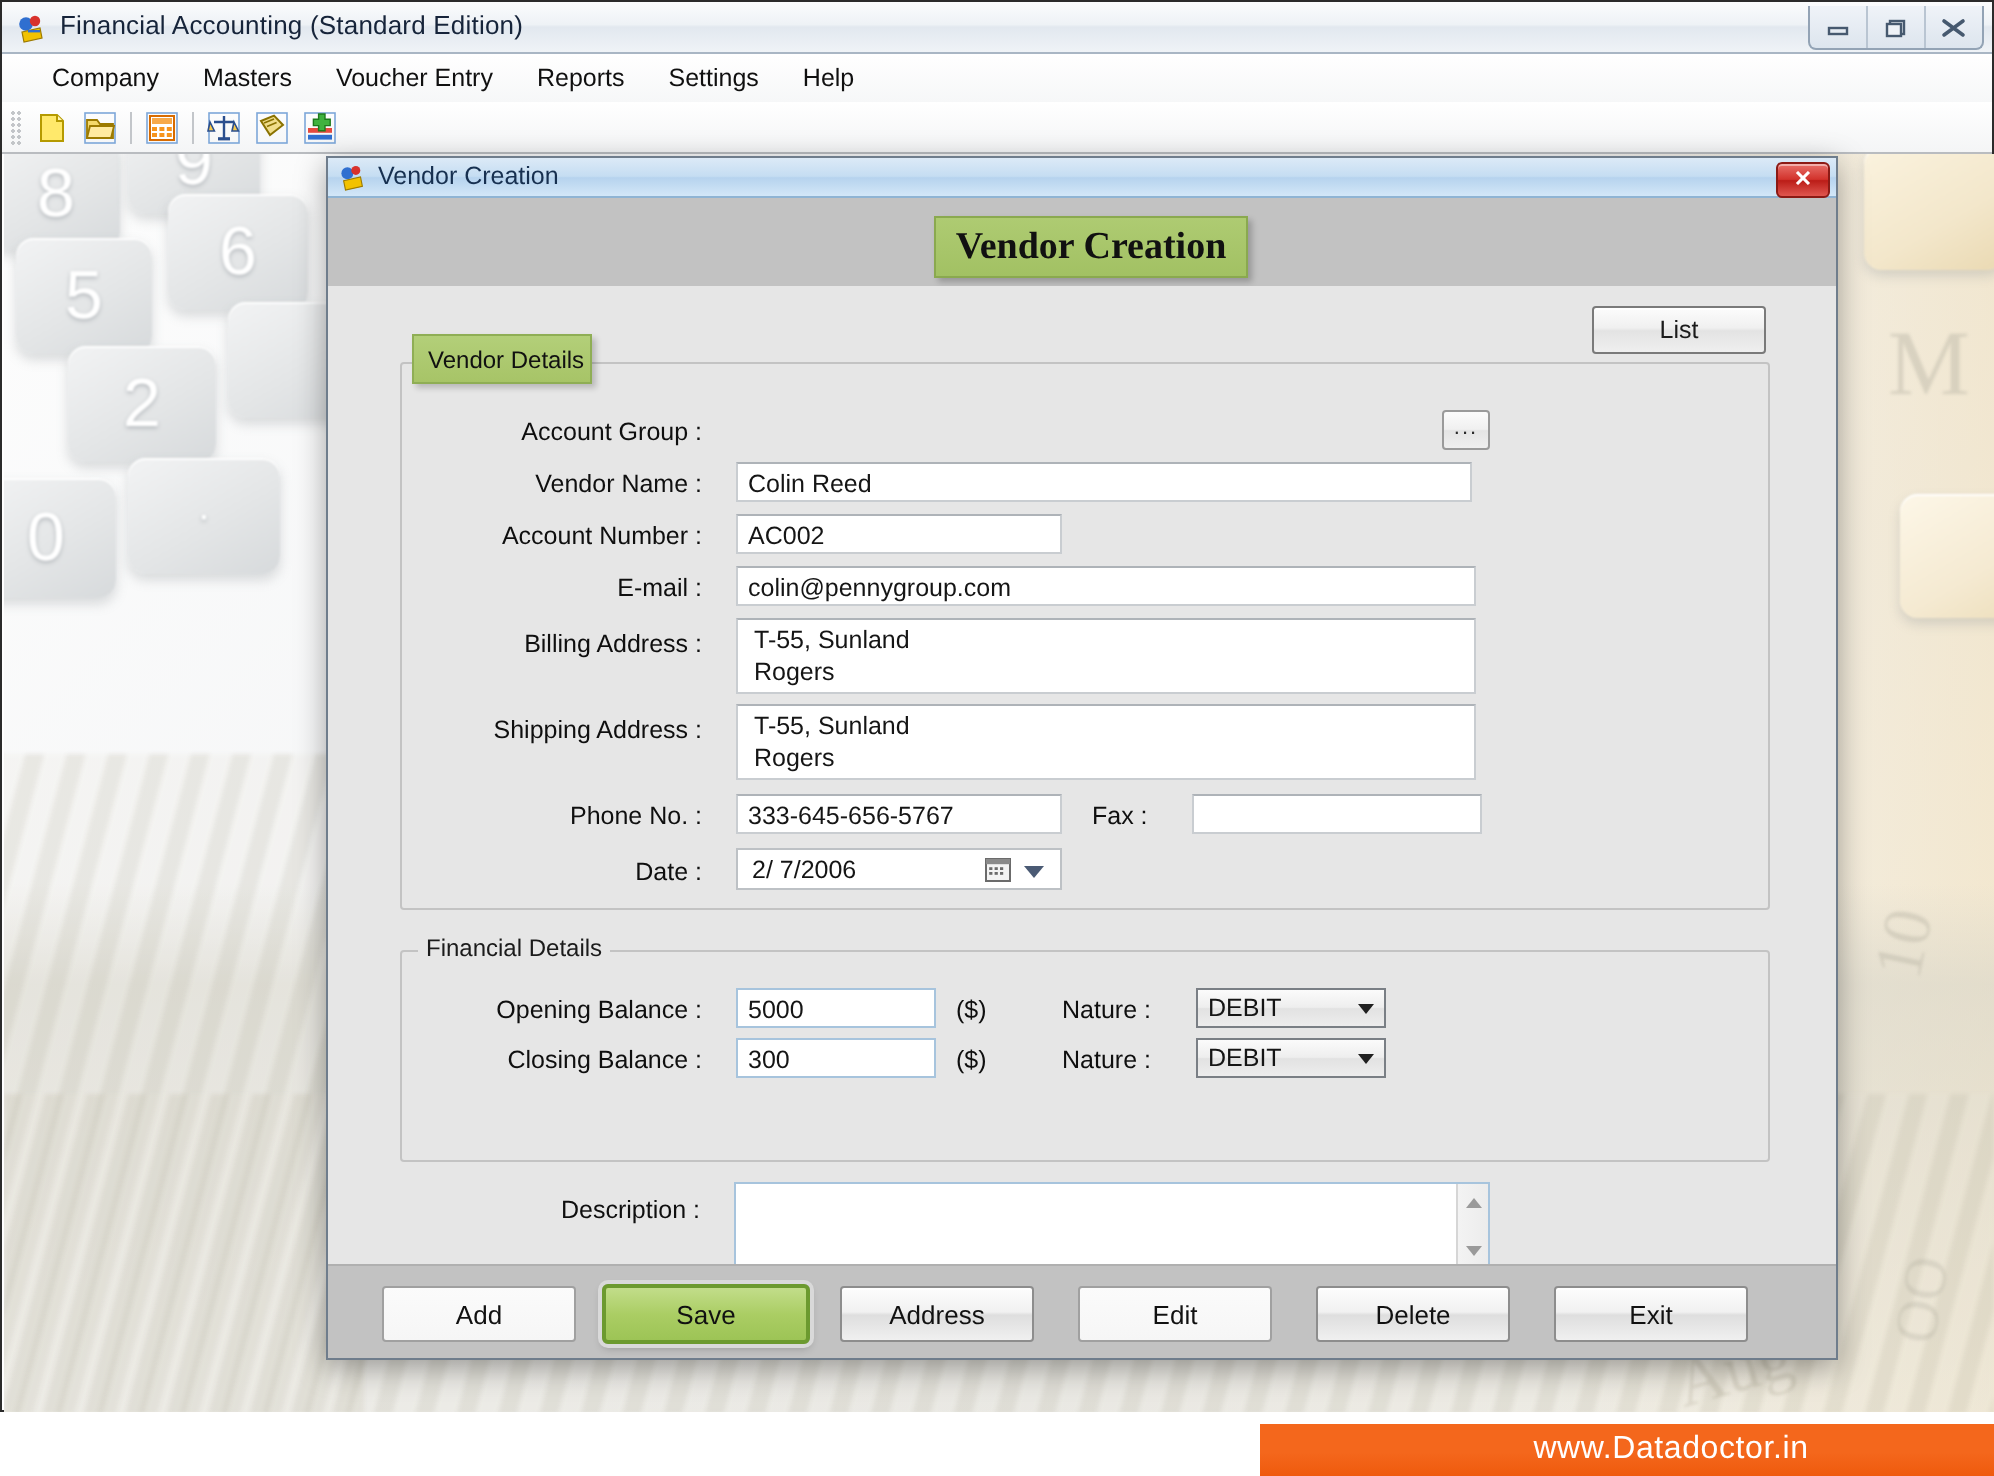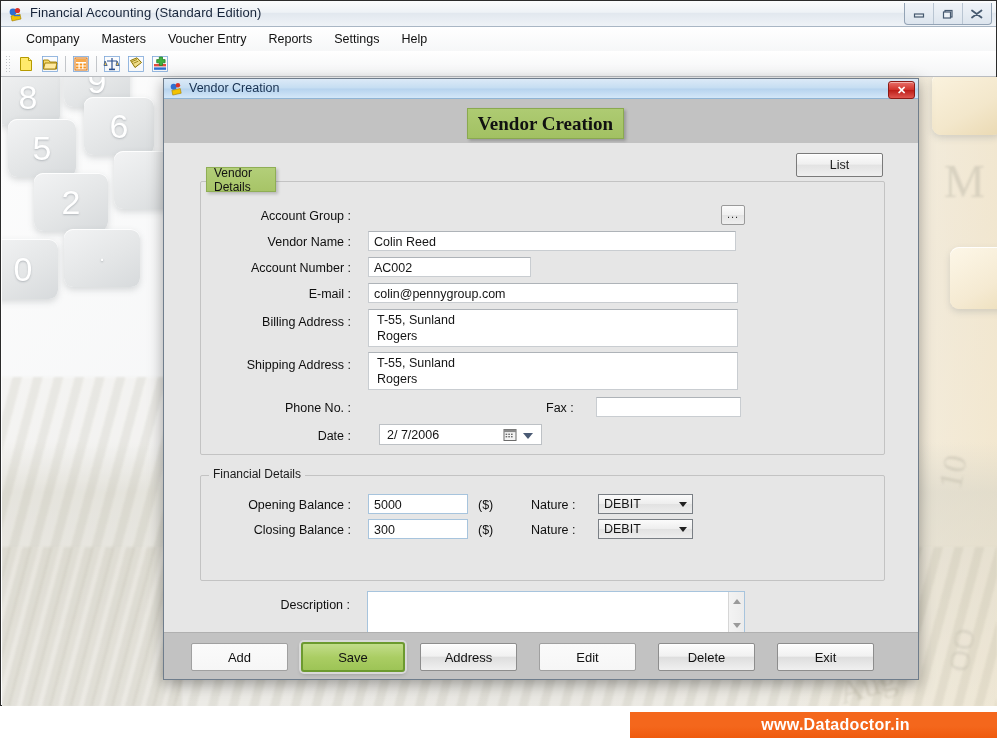--- a/index.html
+++ b/index.html
@@ -172,21 +172,21 @@
   .groupbox{
     position:absolute;border:1px solid #c3c3c3;border-radius:2px;
   }
   .gb-vendor{left:36px;top:38px;width:683px;height:272px;}
   .gb-finance{left:36px;top:332px;width:683px;height:104px;}
   .gb-legend{
     position:absolute;left:8px;top:-9px;background:#e6e6e6;
     padding:0 4px;font-size:12px;color:#1b1b1b;
   }
   .tab-legend{
-    position:absolute;left:5px;top:-15px;width:70px;height:25px;
+    position:absolute;left:5px;top:-15px;width:90px;height:25px;
     background:linear-gradient(to bottom,#b3cf79 0%,#a7c467 100%);
     border:1px solid #8fae55;
     box-shadow:2px 2px 3px rgba(0,0,0,.2);
     display:flex;align-items:center;
     padding-left:7px;box-sizing:border-box;
     font-size:12px;color:#111;
   }
 
   
   .lbl{
@@ -269,21 +269,21 @@
 
   
   #footer{position:absolute;left:0;top:706px;width:997px;height:32px;background:#000;}
   #footer .white{position:absolute;left:0;top:0;width:997px;height:32px;background:#fff;}
   #footer .orange{
     position:absolute;right:0;top:6px;width:367px;height:26px;
     background:linear-gradient(to bottom,#f4671c 0%,#f4671c 55%,#ef5a0d 100%);
     display:flex;align-items:center;justify-content:center;
   }
   #footer .orange span{
-    color:#fff;font-size:16px;font-weight:bold;letter-spacing:.3px;margin-left:44px;
+    color:#fff;font-size:16px;font-weight:normal;letter-spacing:.3px;margin-left:44px;
   }
 </style>
 </head>
 <body>
 
 <div id="screen">
 
   <div id="app-window">
 
     <div class="titlebar">
@@ -453,25 +453,26 @@
 
           <div class="lbl" style="left:10px;top:133px;width:140px;">Billing Address :</div>
           <div class="fld flat" style="left:167px;top:127px;width:370px;height:38px;white-space:pre-line;padding-left:8px;">T-55, Sunland
 Rogers</div>
 
           <div class="lbl" style="left:10px;top:176px;width:140px;">Shipping Address :</div>
           <div class="fld flat" style="left:167px;top:170px;width:370px;height:38px;white-space:pre-line;padding-left:8px;">T-55, Sunland
 Rogers</div>
 
           <div class="lbl" style="left:10px;top:219px;width:140px;">Phone No. :</div>
+          <div class="fld flat" style="left:167px;top:215px;width:163px;height:20px;">333-645-656-5767</div>
           <div class="lbl" style="left:345px;top:219px;width:60px;text-align:left;">Fax :</div>
           <div class="fld flat" style="left:395px;top:215px;width:145px;height:20px;"></div>
 
           <div class="lbl" style="left:10px;top:247px;width:140px;">Date :</div>
-          <div class="datefld" style="left:178px;top:242px;width:163px;">
+          <div class="datefld" style="left:167px;top:242px;width:163px;">
             <span>2/  7/2006</span>
             <span class="cal-ico">
               <svg width="14" height="14" viewBox="0 0 14 14">
                 <rect x="1" y="1.5" width="12" height="11" fill="#f4f4f4" stroke="#6b6b6b" stroke-width="1"></rect>
                 <rect x="1" y="1.5" width="12" height="2.6" fill="#8a8a8a"></rect>
                 <g fill="#6b6b6b">
                   <rect x="2.6" y="5.6" width="1.6" height="1.4"></rect>
                     <rect x="5.3" y="5.6" width="1.6" height="1.4"></rect>
                     <rect x="8" y="5.6" width="1.6" height="1.4"></rect>
                   <rect x="2.6" y="8" width="1.6" height="1.4"></rect>

